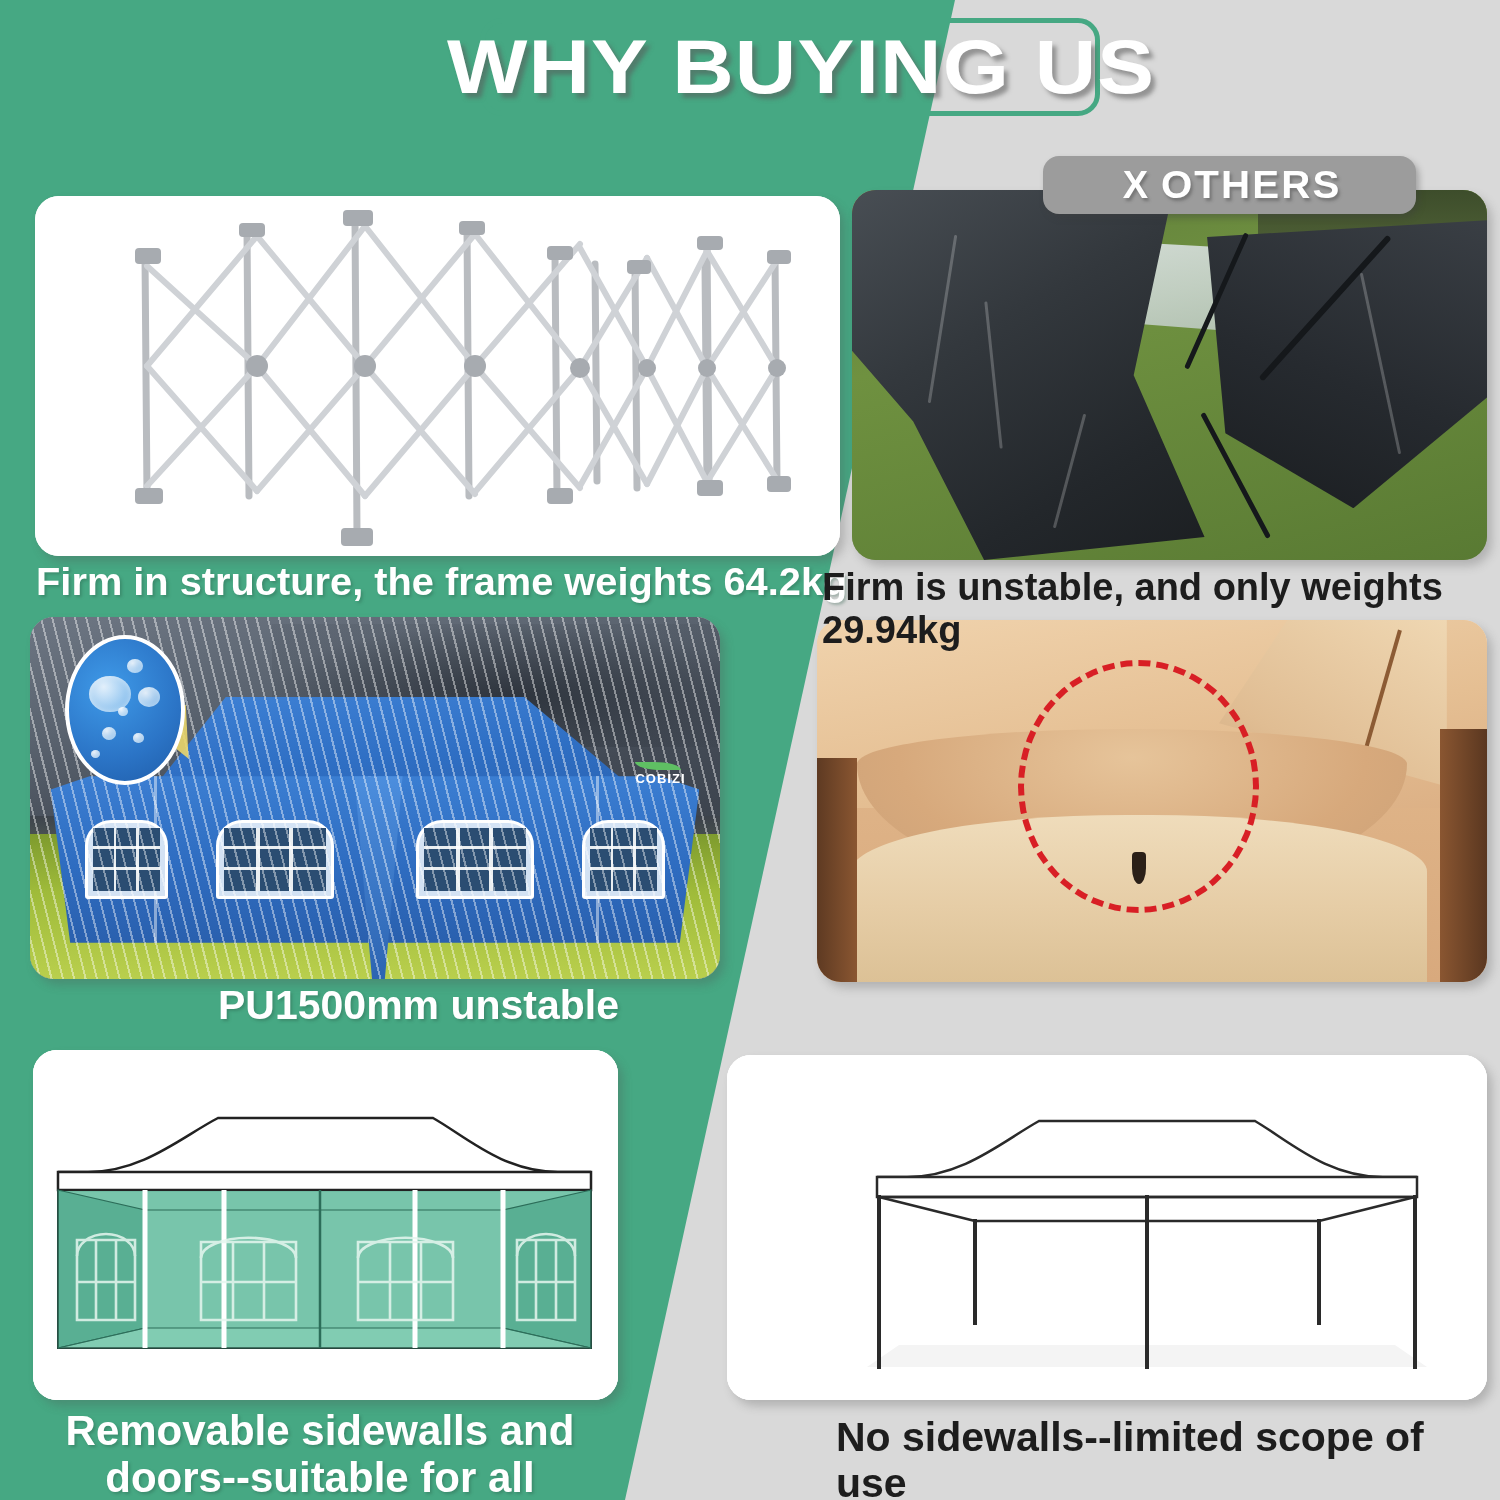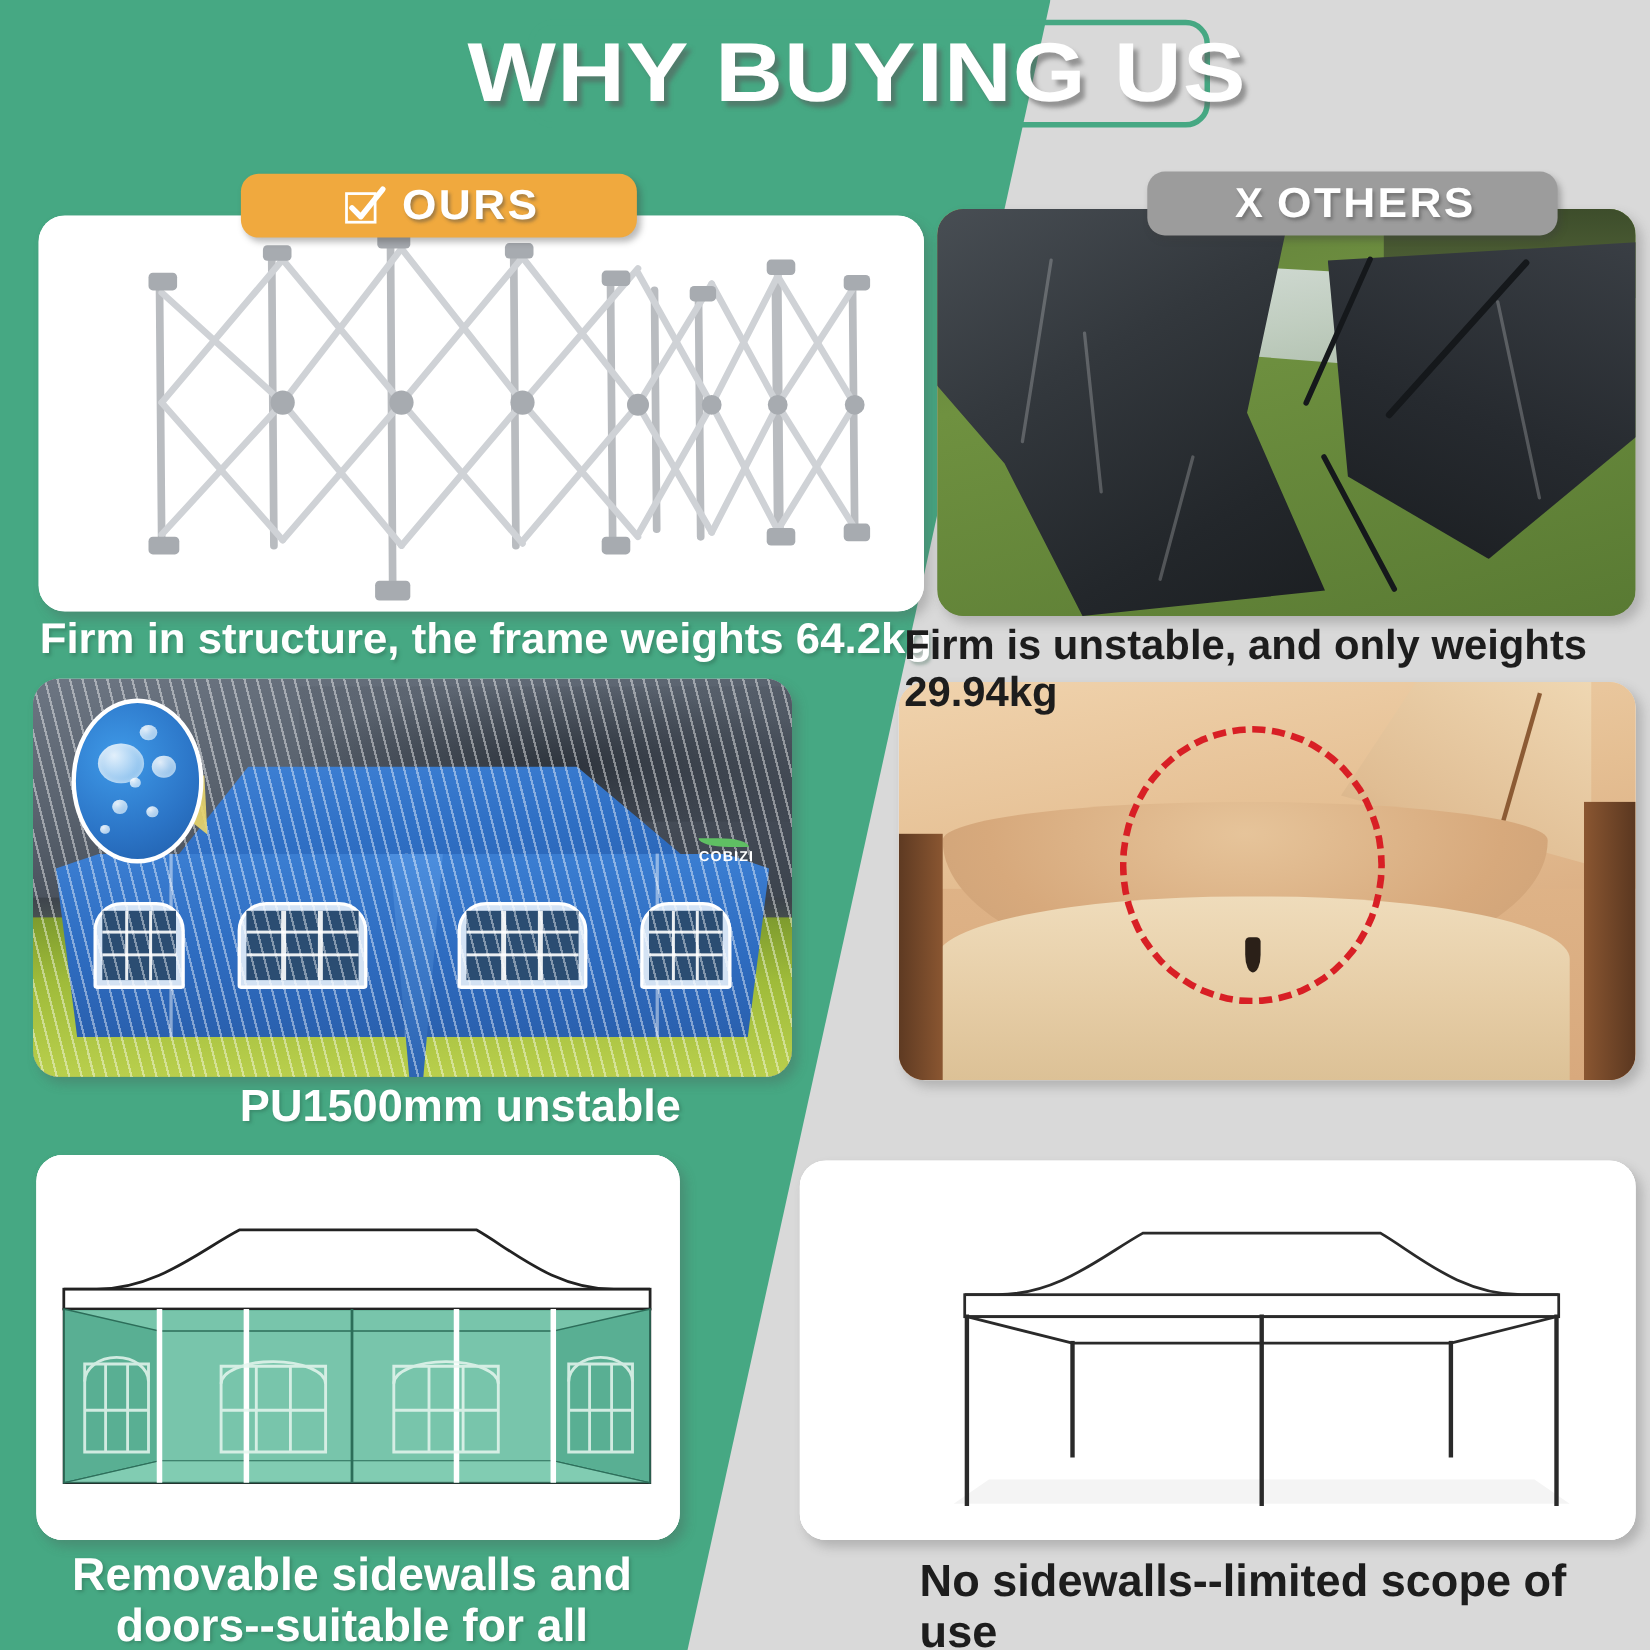--- a/index.html
+++ b/index.html
@@ -30,21 +30,21 @@
   
   .title-banner {
     position: absolute;
     left: 480px; top: 18px;
     width: 620px; height: 98px;
     border: 5px solid #46a883;
     border-radius: 22px;
     z-index: 5;
     display: flex;
     align-items: center;
-    justify-content: flex-end;
+    justify-content: flex-start;
   }
   .title-text {
     font-family: "Liberation Sans Narrow", "Liberation Sans", sans-serif;
     font-size: 76px;
     font-weight: 700;
     letter-spacing: 1px;
     color: #ffffff;
     white-space: nowrap;
     transform: scaleX(1.12);
     text-shadow: 4px 5px 4px rgba(90,90,90,0.55);
@@ -301,29 +301,20 @@
 <body>
 
 <div id="stage">
 
   <div class="green-field"></div>
 
   <div class="title-banner">
     <div class="title-text">WHY BUYING US</div>
   </div>
 
-  <div class="badge badge-ours">
-    <span>
-      <svg class="check-icon" viewBox="0 0 40 40" aria-hidden="true">
-        <rect x="4" y="9" width="26" height="26" fill="none" stroke="#ffffff" stroke-width="2.5"></rect>
-        <path d="M9 22 L17 30 L37 5" fill="none" stroke="#ffffff" stroke-width="5" stroke-linecap="round" stroke-linejoin="round"></path>
-      </svg>
-    </span>
-    <span class="badge-label">OURS</span>
-  </div>
 
   <div class="badge badge-others">
     <span class="x-icon">X</span>
     <span class="badge-label">OTHERS</span>
   </div>
 
   <div class="card card-l1">
     <svg class="art" viewBox="0 0 805 360">
       <rect width="805" height="360" fill="#ffffff"></rect>
       <g stroke="#b9bcc0" stroke-width="7" stroke-linecap="round" fill="none">

